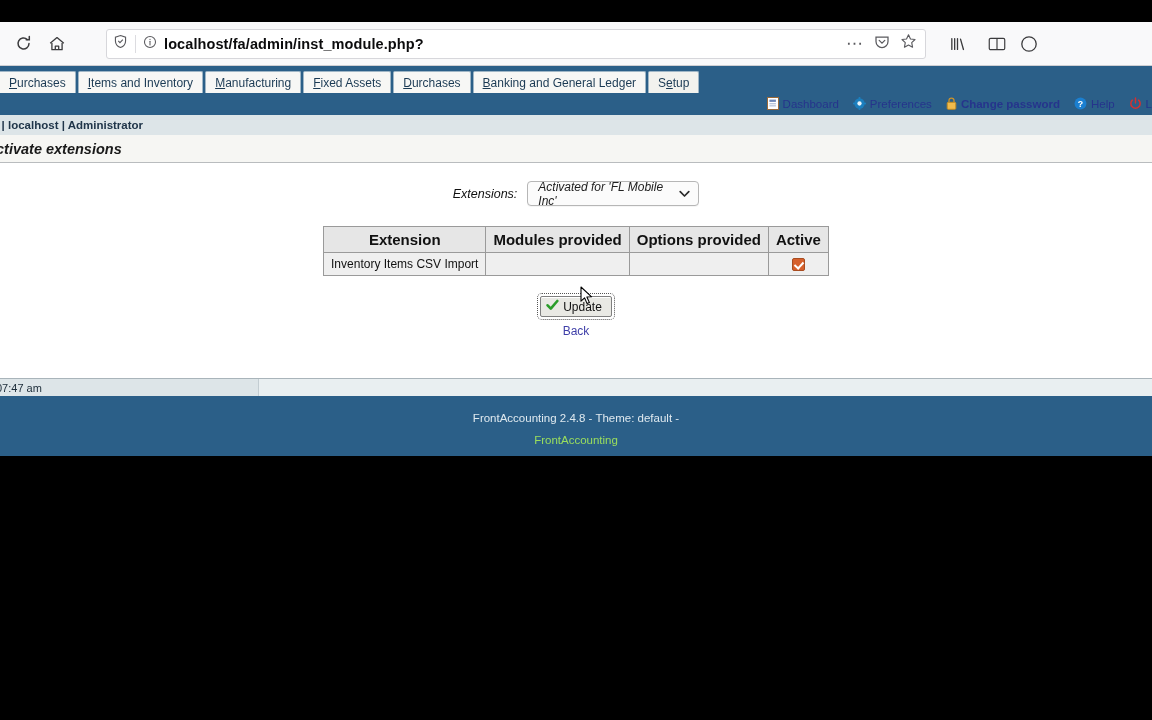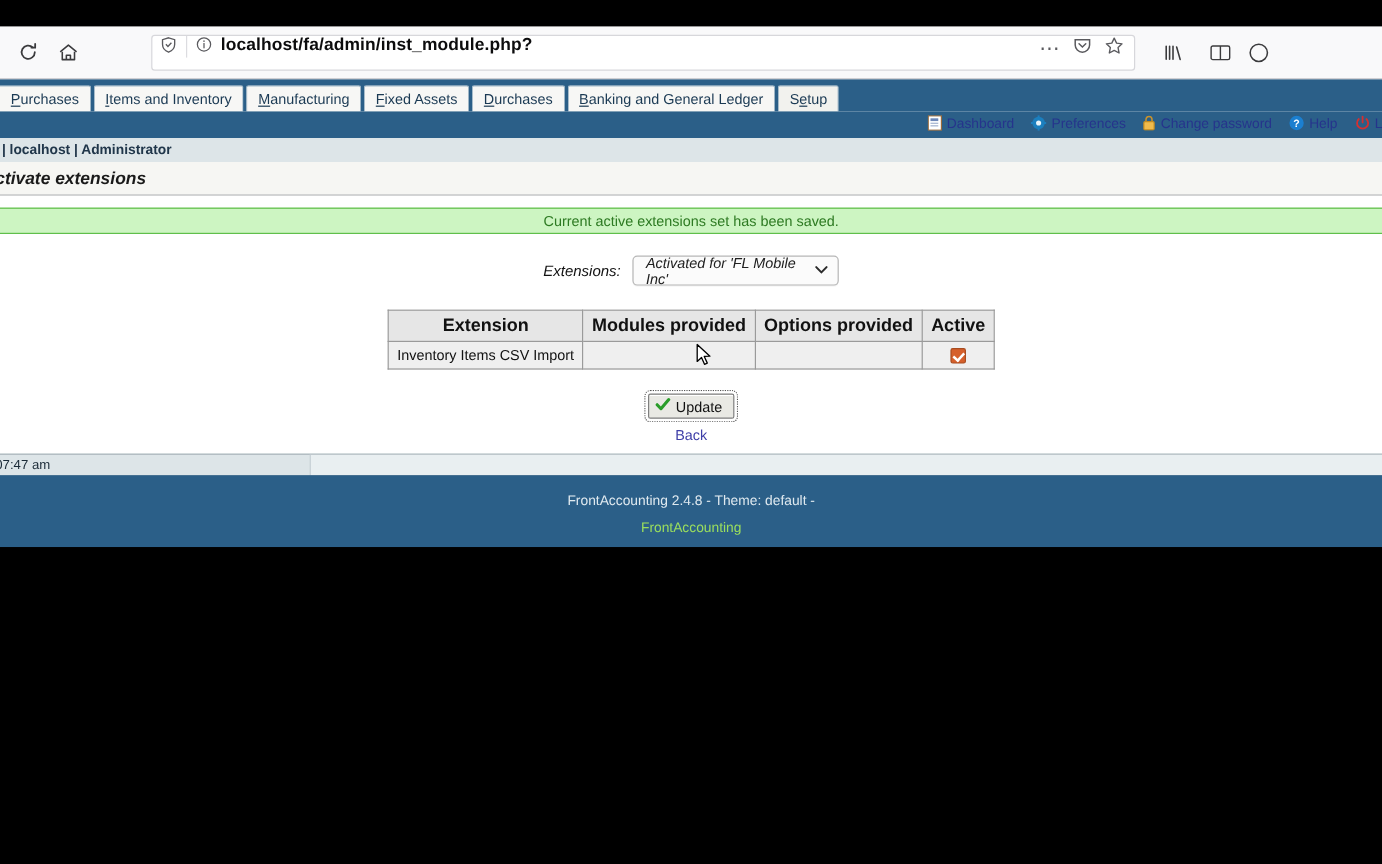--- a/index.html
+++ b/index.html
@@ -17,23 +17,23 @@
     position:absolute; left:0; top:22px; width:1152px; height:44px;
     background:#f9f9fa; border-bottom:1px solid #cfcfd3;
     display:flex; align-items:center; padding:0 6px;
   }
   .nav-btn {
     width:34px; height:30px; display:flex; align-items:center; justify-content:center;
     color:#2b2b2b; cursor:default;
   }
   .nav-btn svg { display:block; }
   .urlbar {
-    flex:0 0 auto; margin-left:52px; width:820px; height:30px;
+    flex:0 0 auto; margin-left:32px; width:820px; height:30px;
     background:#fff; border:1px solid #d7d7db; border-radius:3px;
-    display:flex; align-items:flex-start; padding:0 6px; gap:7px;
+    display:flex; align-items:center; padding:0 6px; gap:7px;
   }
   .urlbar .sep { width:1px; height:18px; background:#dcdce0; }
   .url-text {
     flex:1; font-size:14.5px; color:#0c0c0d; letter-spacing:.1px;
     white-space:nowrap; overflow:hidden;
   }
   .url-text b { font-weight:700; }
   .urlbar-icons { display:flex; align-items:center; gap:10px; padding-right:2px; }
   .dots { font-size:17px; color:#5a5a5e; letter-spacing:1px; line-height:8px; }
   .chrome-right { display:flex; align-items:center; gap:6px; margin-left:14px; }
@@ -288,21 +288,21 @@
                 <g fill="#1c7fbe">
                   <rect x="6.1" y="0" width="1.8" height="2.6"></rect>
                   <rect x="6.1" y="11.4" width="1.8" height="2.6"></rect>
                   <rect x="0" y="6.1" width="2.6" height="1.8"></rect>
                   <rect x="11.4" y="6.1" width="2.6" height="1.8"></rect>
                 </g>
               </svg>
           </span>
           <span class="lbl">Preferences</span>
         </a>
-        <a class="ulink" style="padding-right:10px;">
+        <a class="ulink" style="padding-right:10px;font-weight:bold;">
           <span>
             <svg width="11" height="13" viewBox="0 0 11 13">
                 <path d="M3 5.5V3.6a2.5 2.5 0 0 1 5 0v1.9" fill="none" stroke="#c9922c" stroke-width="1.3"></path>
                 <rect x="1.2" y="5.3" width="8.6" height="7" rx="1" fill="#f0bb4c" stroke="#c08b22"></rect>
               </svg>
           </span>
           <span class="lbl">Change password</span>
         </a>
         <a class="ulink" style="padding-right:10px;">
           <span>
@@ -326,25 +326,20 @@
     </div>
 
     <div class="infobar">
       <span style="margin-left:-8px;">s | localhost | Administrator</span>
     </div>
 
     <div class="titlebar">
       <h1 style="margin-left:-4px;">ctivate extensions</h1>
     </div>
 
-    <div class="msgwrap">
-      <div class="successmsg">
-        <span>Current active extensions set has been saved.</span>
-      </div>
-    </div>
 
     <div class="body-area">
 
       <div class="ext-select-row">
         <span class="ext-label">Extensions:</span>
         <div class="ext-select">
           <span>Activated for 'FL Mobile Inc'</span>
           <span class="chev">
             <svg width="11" height="8" viewBox="0 0 11 8" fill="none" stroke="#2b2b2b" stroke-width="1.7" stroke-linecap="round" stroke-linejoin="round">
                 <path d="M1.2 1.6 5.5 6 9.8 1.6"></path>

